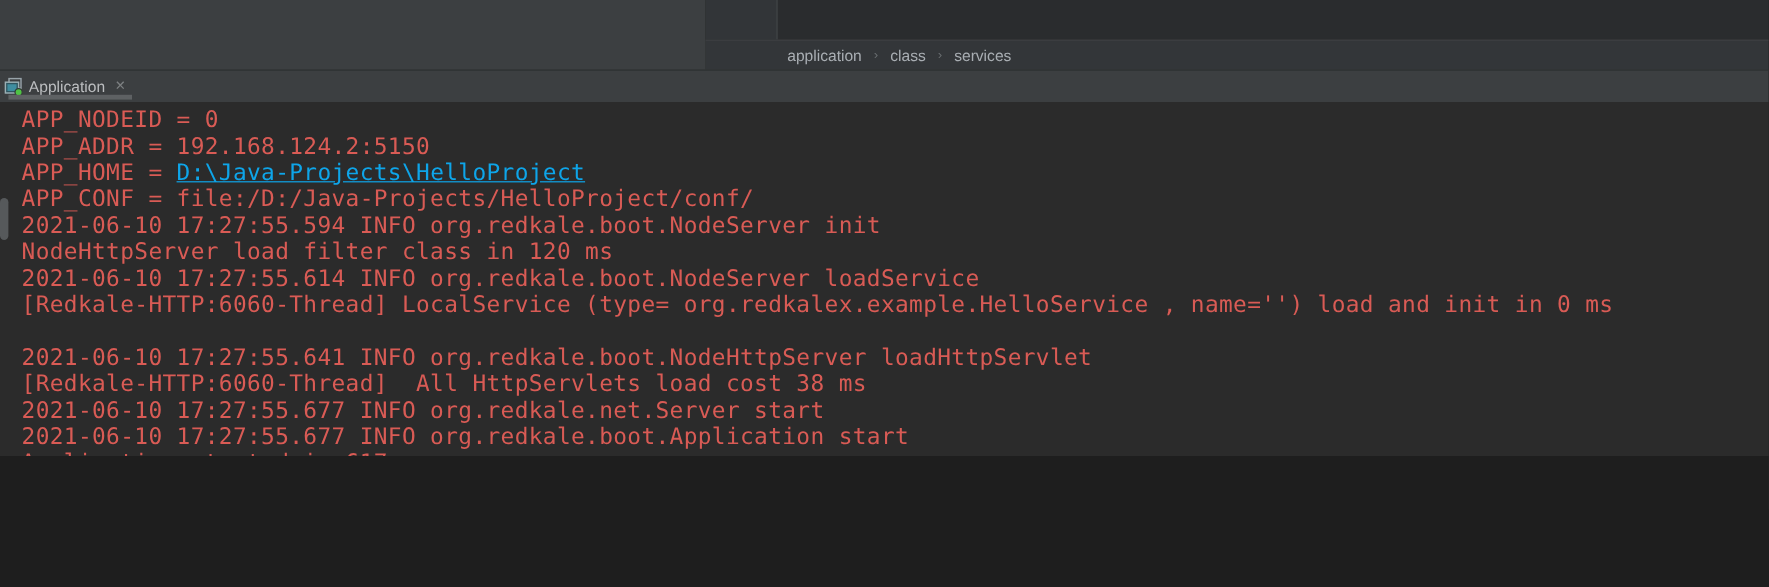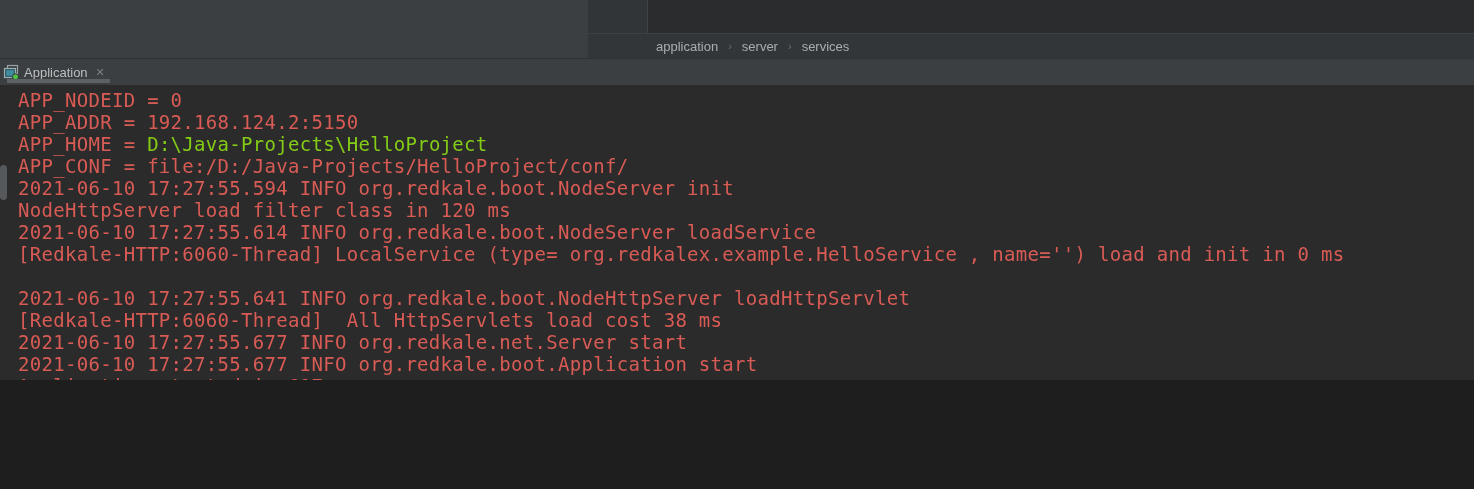--- a/index.html
+++ b/index.html
@@ -62,41 +62,41 @@
     position: absolute; top: 85px; left: 0; right: 0; bottom: 0;
     background: #2b2b2b;
     padding: 4px 0 0 18px;
     font-family: "DejaVu Sans Mono", monospace;
     font-size: 19px; line-height: 22px; letter-spacing: 0.3px;
     color: #d95b55;
     overflow: hidden;
   }
   .console-line { white-space: pre; min-height: 22px; }
   .seg-err { color: #d95b55; }
-  .seg-link { color: #84cc16; cursor: pointer; }
+  .seg-link { color: #0ea5e9; text-decoration: underline; cursor: pointer; }
 
   .left-scroll-thumb {
     position: absolute; left: 0; top: 165px; width: 7px; height: 35px;
     background: #56595b; border-radius: 3.5px; cursor: pointer;
   }
 </style>
 </head>
 <body>
 
 <div class="screen">
 
   <div class="top-area">
     <div class="left-panel"></div>
     <div class="editor-top">
       <div class="editor-gutter"></div>
     </div>
     <div class="breadcrumb-bar">
         <span class="crumb">application</span>
         <span class="crumb-sep">›</span>
-        <span class="crumb">server</span>
+        <span class="crumb">class</span>
         <span class="crumb-sep">›</span>
         <span class="crumb">services</span>
       </div>
   </div>
 
   <div class="tab-bar">
     <div class="tab">
       <svg class="tab-icon" viewBox="0 0 16 16">
         <rect x="4.5" y="1.5" width="10" height="8" fill="none" stroke="#98a3a9" stroke-width="1.2"></rect>
         <rect x="1.5" y="4.5" width="11" height="9" fill="#2e5560" stroke="#9bb0b5" stroke-width="1.2"></rect>

